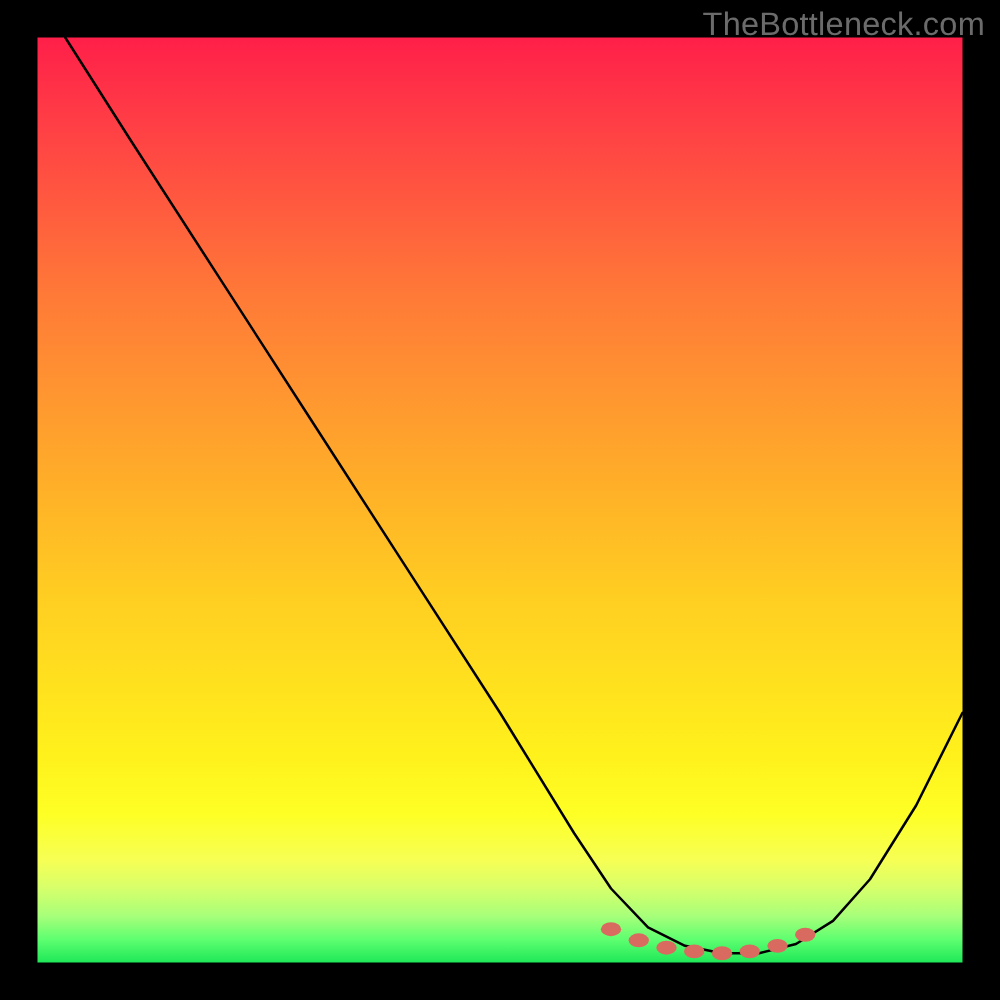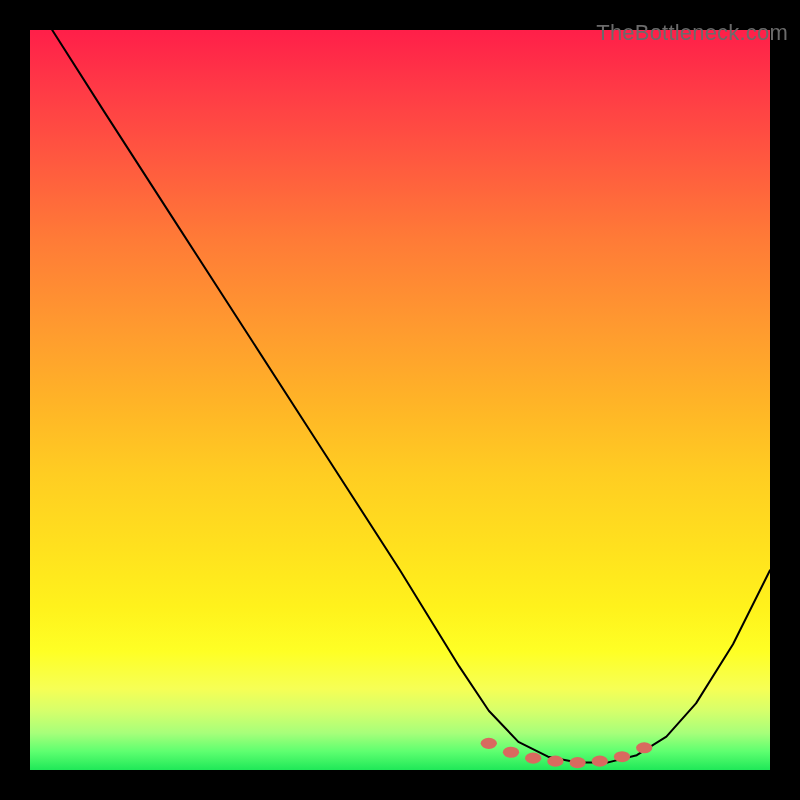--- a/index.html
+++ b/index.html
@@ -12,24 +12,24 @@
     overflow: hidden;
   }
   .page {
     position: relative;
     width: 800px;
     height: 800px;
     background: #000;
   }
   .watermark {
     position: absolute;
-    top: 20px;
+    top: 4px;
     right: 12px;
     color: #6b6b6b;
-    font-size: 22px;
+    font-size: 26px;
     font-weight: 500;
     letter-spacing: 0.2px;
     z-index: 5;
     user-select: none;
   }
   .plot-area {
     position: absolute;
     left: 30px;
     top: 30px;
     width: 740px;

